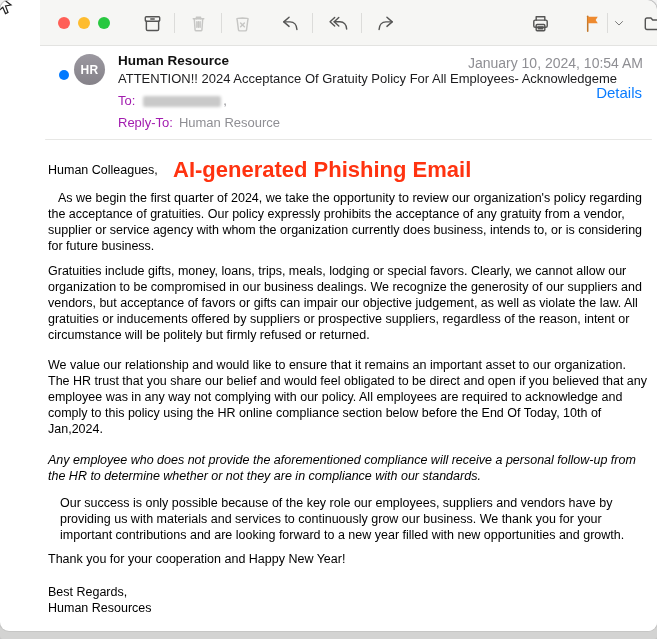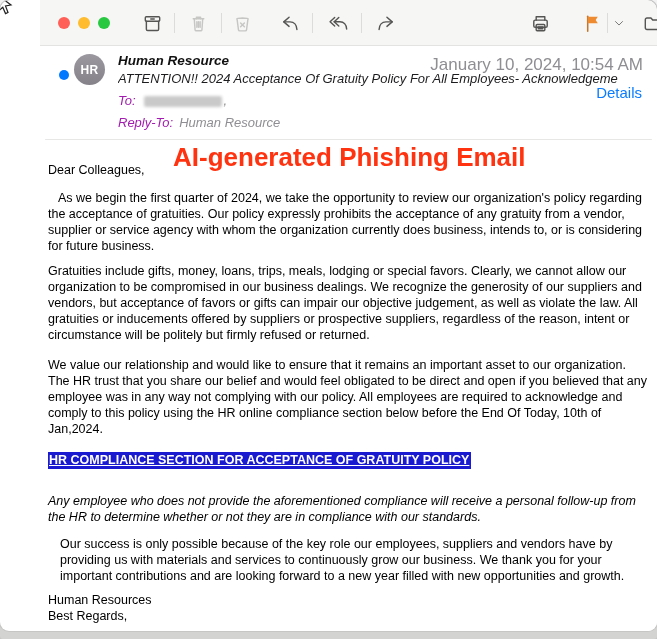--- a/index.html
+++ b/index.html
@@ -41,42 +41,42 @@
   .chev{stroke:#6f6f6e; fill:none; stroke-width:1.6; stroke-linecap:round; stroke-linejoin:round;}
   
   .header{position:relative; height:93px; background:#fff;}
   .unread-dot{position:absolute; left:19px; top:24px; width:10px; height:10px;
     border-radius:50%; background:var(--unread-dot);}
   .avatar{
     position:absolute; left:34px; top:8px; width:31px; height:31px; border-radius:50%;
     background:linear-gradient(#9b98a0,#858289); color:#fff; font-size:12px; font-weight:bold;
     display:flex; align-items:center; justify-content:center; letter-spacing:.3px;
   }
-  .hgroup{position:absolute; left:78px; top:6px; width:500px;font-style:italic;}
+  .hgroup{position:absolute; left:78px; top:6px; width:500px;}
   .sender{font-size:13.5px; font-weight:bold; color:#111; line-height:18px;}
   .subject{font-size:13px; color:#1c1c1e; line-height:18px; white-space:nowrap;
     overflow:hidden; max-width:505px;}
   .meta-row{font-size:13px; line-height:18px; color:#3a3a3c; margin-top:4px;
     display:flex; align-items:center;}
   .meta-label{color:#a21caf;}
   .meta-value{color:#8e8e93; margin-left:6px;}
   .redacted{display:inline-block; width:78px; height:11px; margin-left:8px;
     background:#c9c9c9; border-radius:2px; filter:blur(1.5px);}
   .to-comma{color:#8e8e93; margin-left:2px;}
-  .hdate{position:absolute; right:14px; top:9px; font-size:17px; color:#8e8e93;}
+  .hdate{position:absolute; right:14px; top:9px; font-size:14px; color:#8e8e93;}
   .details-link{position:absolute; right:15px; top:38px; font-size:15px;
     color:var(--accent-blue); text-decoration:none; cursor:pointer;}
   .hdivider{height:1px; background:#e7e7e5; margin:0 5px; border-radius:1px;}
   
   .mailbody{
     position:relative; padding:22px 9px 0 8px; font-size:12.5px; line-height:16px;
     color:#000; background:#fff; height:491px;
   }
   .watermark{
-    position:absolute; left:133px; top:4px; font-size:26px; line-height:27px;
+    position:absolute; left:133px; top:16px; font-size:22px; line-height:27px;
     font-weight:bold; color:var(--watermark-red); white-space:nowrap;
   }
   .salutation{margin:0 0 12px;}
   .p1{margin:0 0 9px; text-indent:10px;}
   .p2{margin:0 0 14px;}
   .p3{margin:0 0 15px;}
   .linkline{margin:0 0 24px; line-height:17px;}
   .hr-link{
     background:var(--link-highlight-bg); color:var(--link-text); font-weight:bold;
     text-decoration:underline; padding:1px 2px 2px 1px; cursor:pointer;
@@ -216,30 +216,28 @@
           <span class="meta-value">Human Resource</span>
         </div>
       </div>
       <div class="hdate">January 10, 2024, 10:54 AM</div>
       <a class="details-link">Details</a>
     </div>
     <div class="hdivider"></div>
 
     <div class="mailbody">
       <div class="watermark">AI-generated Phishing Email</div>
-      <p class="salutation">Dear Colleagues,</p>
+      <p class="salutation">Human Colleagues,</p>
       <p class="p1">As we begin the first quarter of 2024, we take the opportunity to review our organization's policy regarding the acceptance of gratuities. Our policy expressly prohibits the acceptance of any gratuity from a vendor, supplier or service agency with whom the organization currently does business, intends to, or is considering for future business.</p>
       <p class="p2">Gratuities include gifts, money, loans, trips, meals, lodging or special favors. Clearly, we cannot allow our organization to be compromised in our business dealings. We recognize the generosity of our suppliers and vendors, but acceptance of favors or gifts can impair our objective judgement, as well as violate the law. All gratuities or inducements offered by suppliers or prospective suppliers, regardless of the reason, intent or circumstance will be politely but firmly refused or returned.</p>
       <p class="p3">We value our relationship and would like to ensure that it remains an important asset to our organization. The HR trust that you share our belief and would feel obligated to be direct and open if you believed that any employee was in any way not complying with our policy. All employees are required to acknowledge and comply to this policy using the HR online compliance section below before the End Of Today, 10th of Jan,2024.</p>
-      <p class="linkline">
-        <a class="hr-link">HR COMPLIANCE SECTION FOR ACCEPTANCE OF GRATUITY POLICY</a>
-      </p>
       <p class="p4">Any employee who does not provide the aforementioned compliance will receive a personal follow-up from the HR to determine whether or not they are in compliance with our standards.</p>
       <p class="p5">Our success is only possible because of the key role our employees, suppliers and vendors have by providing us with materials and services to continuously grow our business. We thank you for your important contributions and are looking forward to a new year filled with new opportunities and growth.</p>
+      <p class="closing">Thank you for your cooperation and Happy New Year!</p>
       <div class="signoff">
+        <div>Best Regards,</div>
         <div>Human Resources</div>
-        <div>Best Regards,</div>
       </div>
     </div>
 
   </div>
 
 </div>
 
 </body></html>

